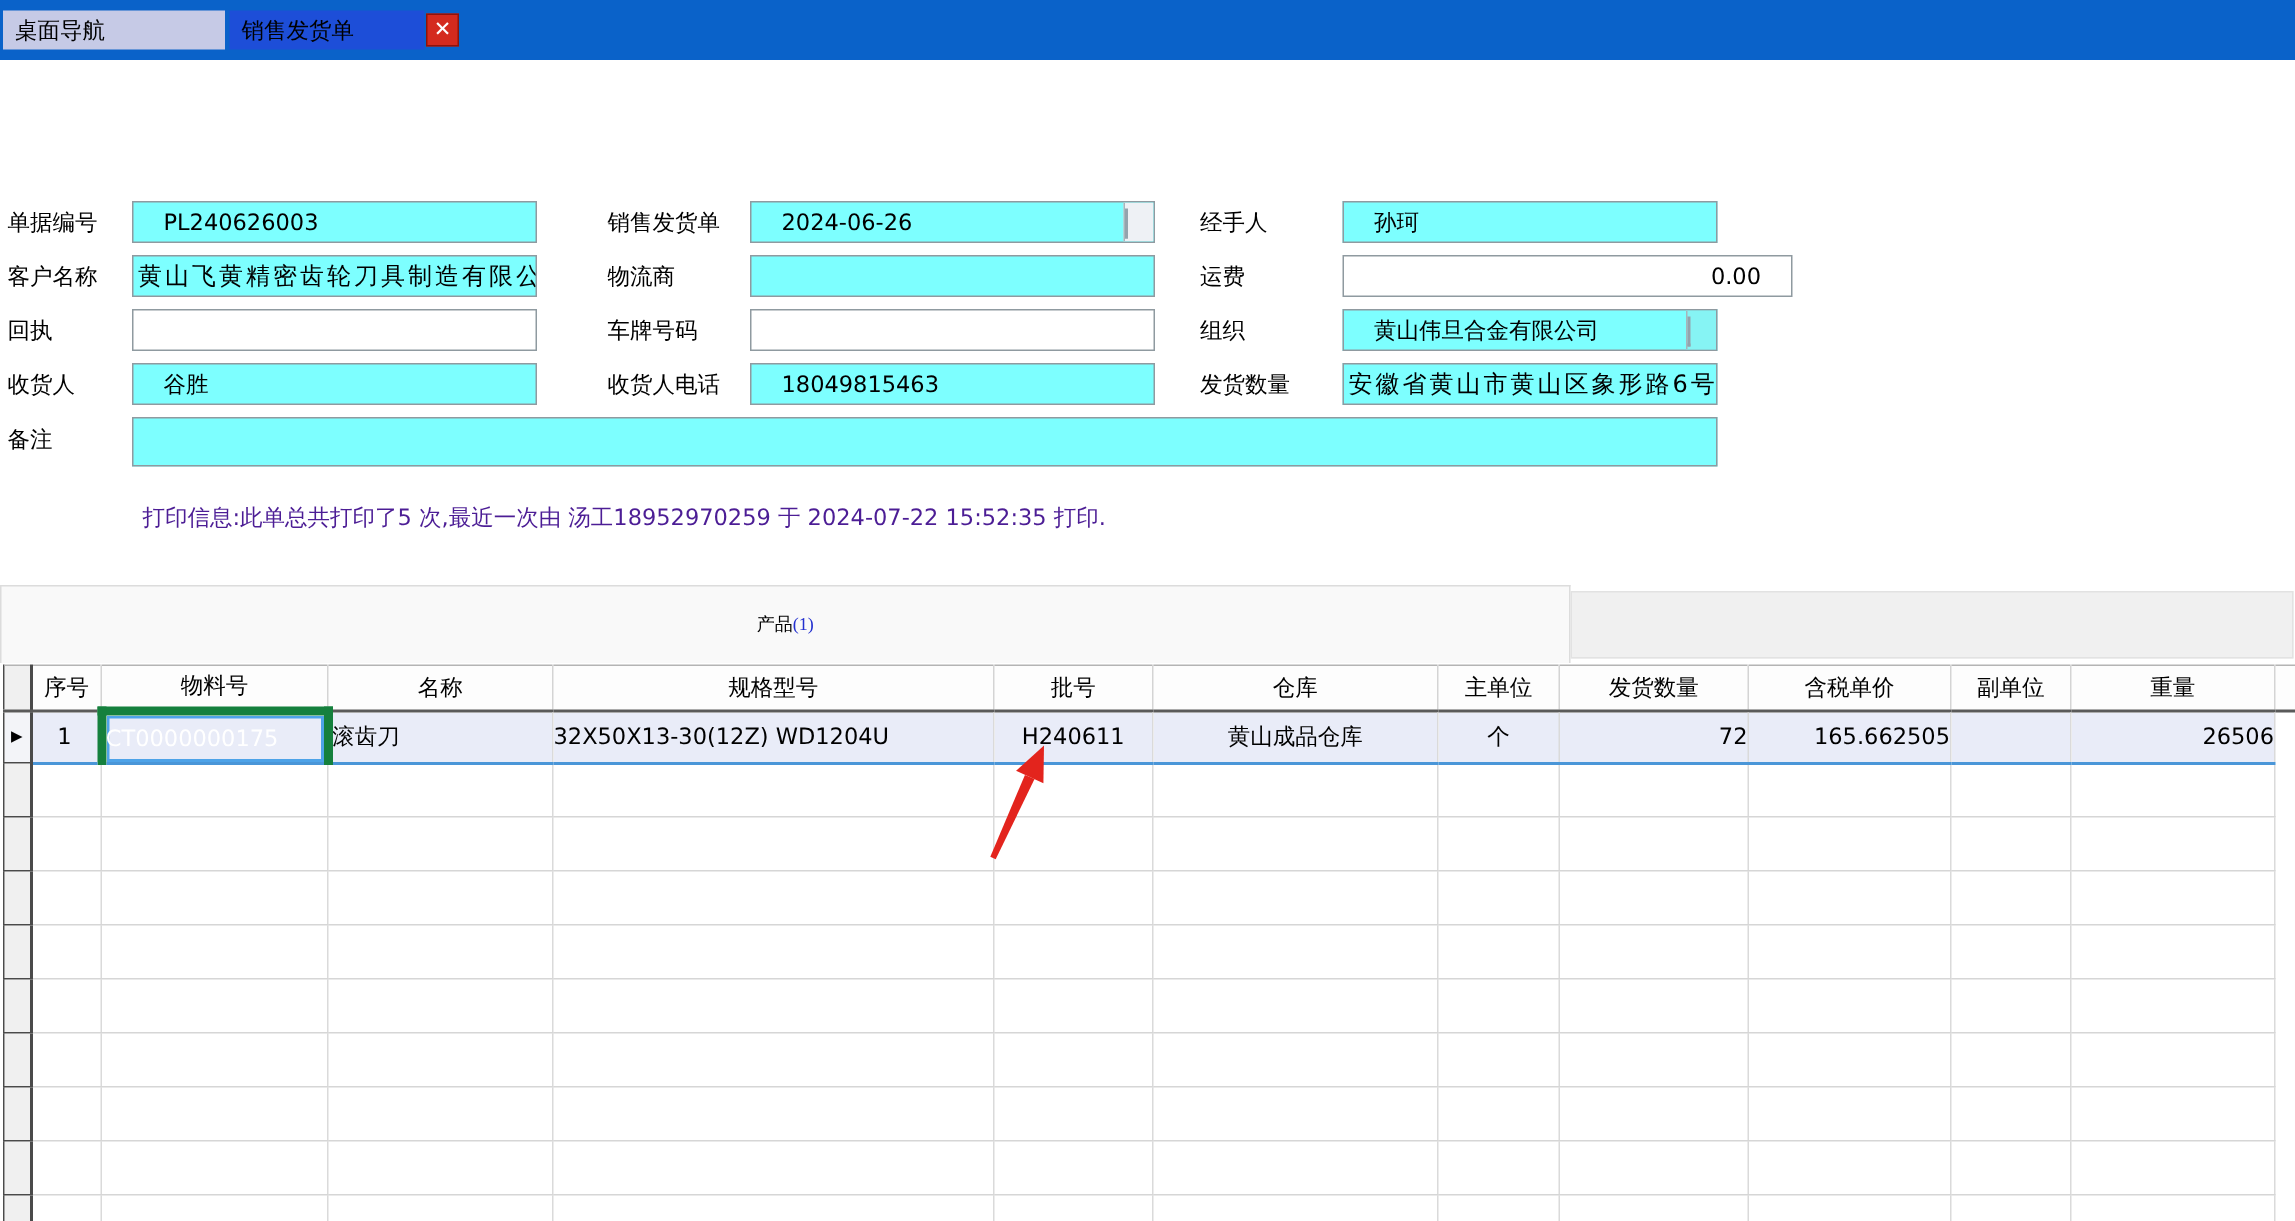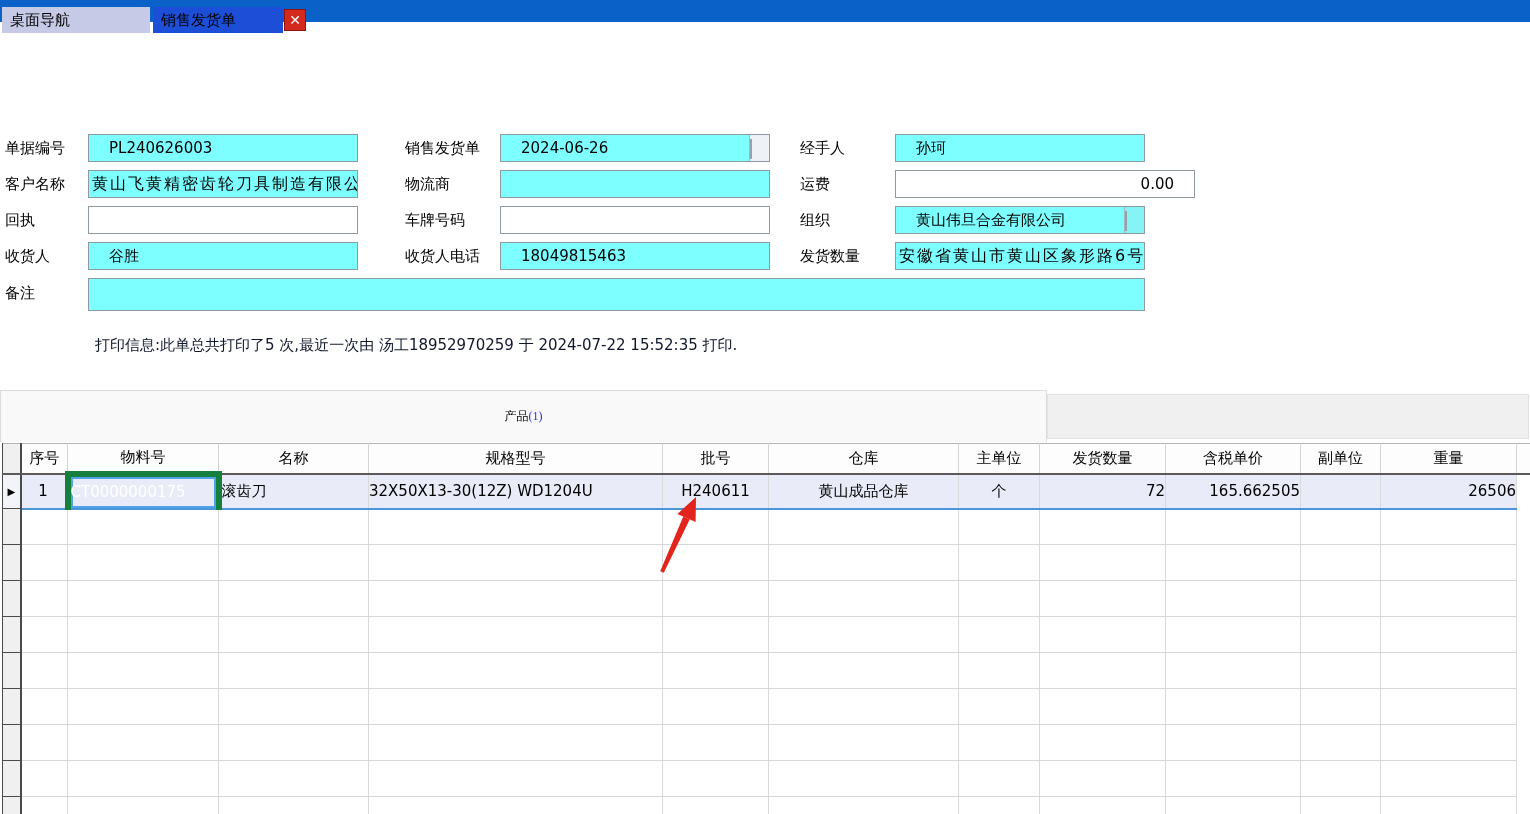--- a/index.html
+++ b/index.html
@@ -2,21 +2,21 @@
 <html><head>
 <meta charset="utf-8">
 <style>
   html,body{margin:0;padding:0;}
   body{
     width:1530px;height:814px;position:relative;overflow:hidden;
     background:#ffffff;font-family:"DejaVu Sans","Liberation Sans",sans-serif;
     font-size:15px;color:#000;
   }
   
-  .topbar{position:absolute;left:0;top:0;width:1530px;height:22px;background:#0a62c9;}
+  .topbar{position:absolute;left:0;top:0;width:1530px;height:40px;background:#0a62c9;}
   .tab{position:absolute;top:7px;height:26px;line-height:26px;padding:0 8px;box-sizing:border-box;
        white-space:nowrap;overflow:hidden;}
   .tab-inactive{left:2px;width:148px;background:#c6cae6;}
   .tab-active{left:153px;width:130px;background:#1d4ed8;}
   .close-btn{position:absolute;left:284px;top:9px;width:22px;height:22px;background:#d42a1e;
        border:1px solid #8f120b;box-sizing:border-box;color:#fff;font-weight:bold;font-size:14px;
        line-height:20px;text-align:center;}
   
   .f-label{position:absolute;white-space:nowrap;color:#000;}
   .f-field{position:absolute;height:28px;line-height:26px;box-sizing:border-box;
@@ -24,21 +24,21 @@
   .cyan{background:#7dffff;}
   .ar-text{text-align:right;}
   .tight{font-size:16px;letter-spacing:2px;padding:0 3px;}
   .combo .f-val{display:block;margin-right:20px;overflow:hidden;white-space:nowrap;}
   .combo-btn{position:absolute;right:0;top:0;width:19px;height:26px;border-left:1px solid #a8b4ba;}
   .combo-btn.gray{background:#eef1f5;}
   .combo-btn.cy{background:#86f4f4;}
   .chev{width:7px;height:7px;border-right:2px solid #93a3ad;border-bottom:2px solid #93a3ad;
        transform:rotate(45deg);margin:6px auto 0 auto;}
   
-  .print-info{position:absolute;left:95px;top:336px;color:#0f172a;white-space:nowrap;}
+  .print-info{position:absolute;left:95px;top:336px;color:#4c1d95;white-space:nowrap;}
   
   .tabstrip-sel{position:absolute;left:0;top:390px;width:1047px;height:52px;background:#f9f9f9;
        border:1px solid #dcdcdc;border-bottom:none;box-sizing:border-box;
        display:flex;align-items:center;justify-content:center;font-size:12px;font-family:Liberation Serif, serif;}
   .tabstrip-rest{position:absolute;left:1047px;top:394px;width:482px;height:45px;background:#f0f0f0;
        border:1px solid #e2e2e2;box-sizing:border-box;}
   .tab-count{color:#2330cf;}
   
   table.grid{position:absolute;left:2px;top:443px;width:1528px;border-collapse:collapse;
        table-layout:fixed;font-size:15px;border-top:1px solid #b4b4b4;}

